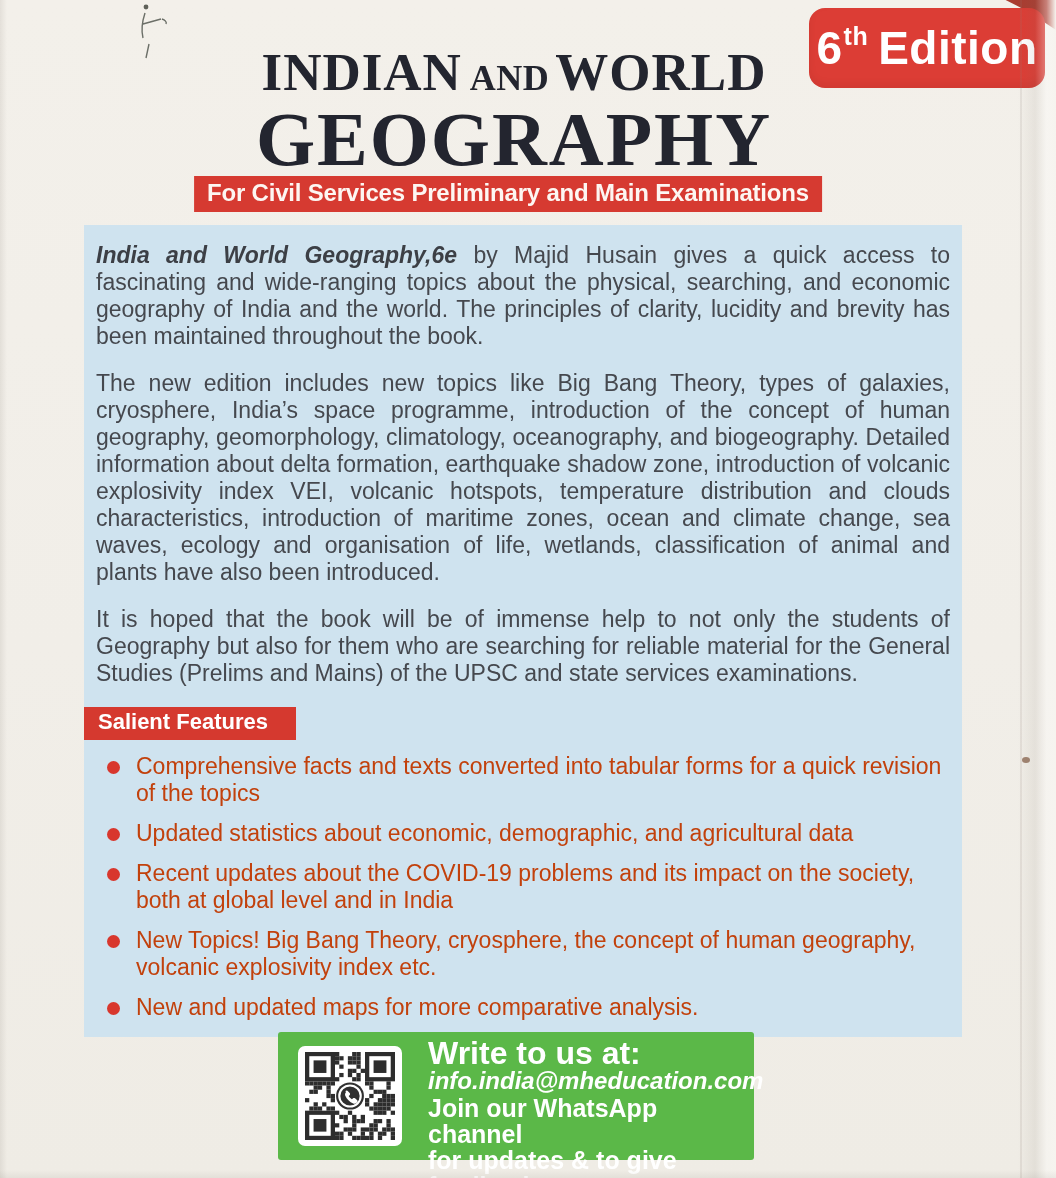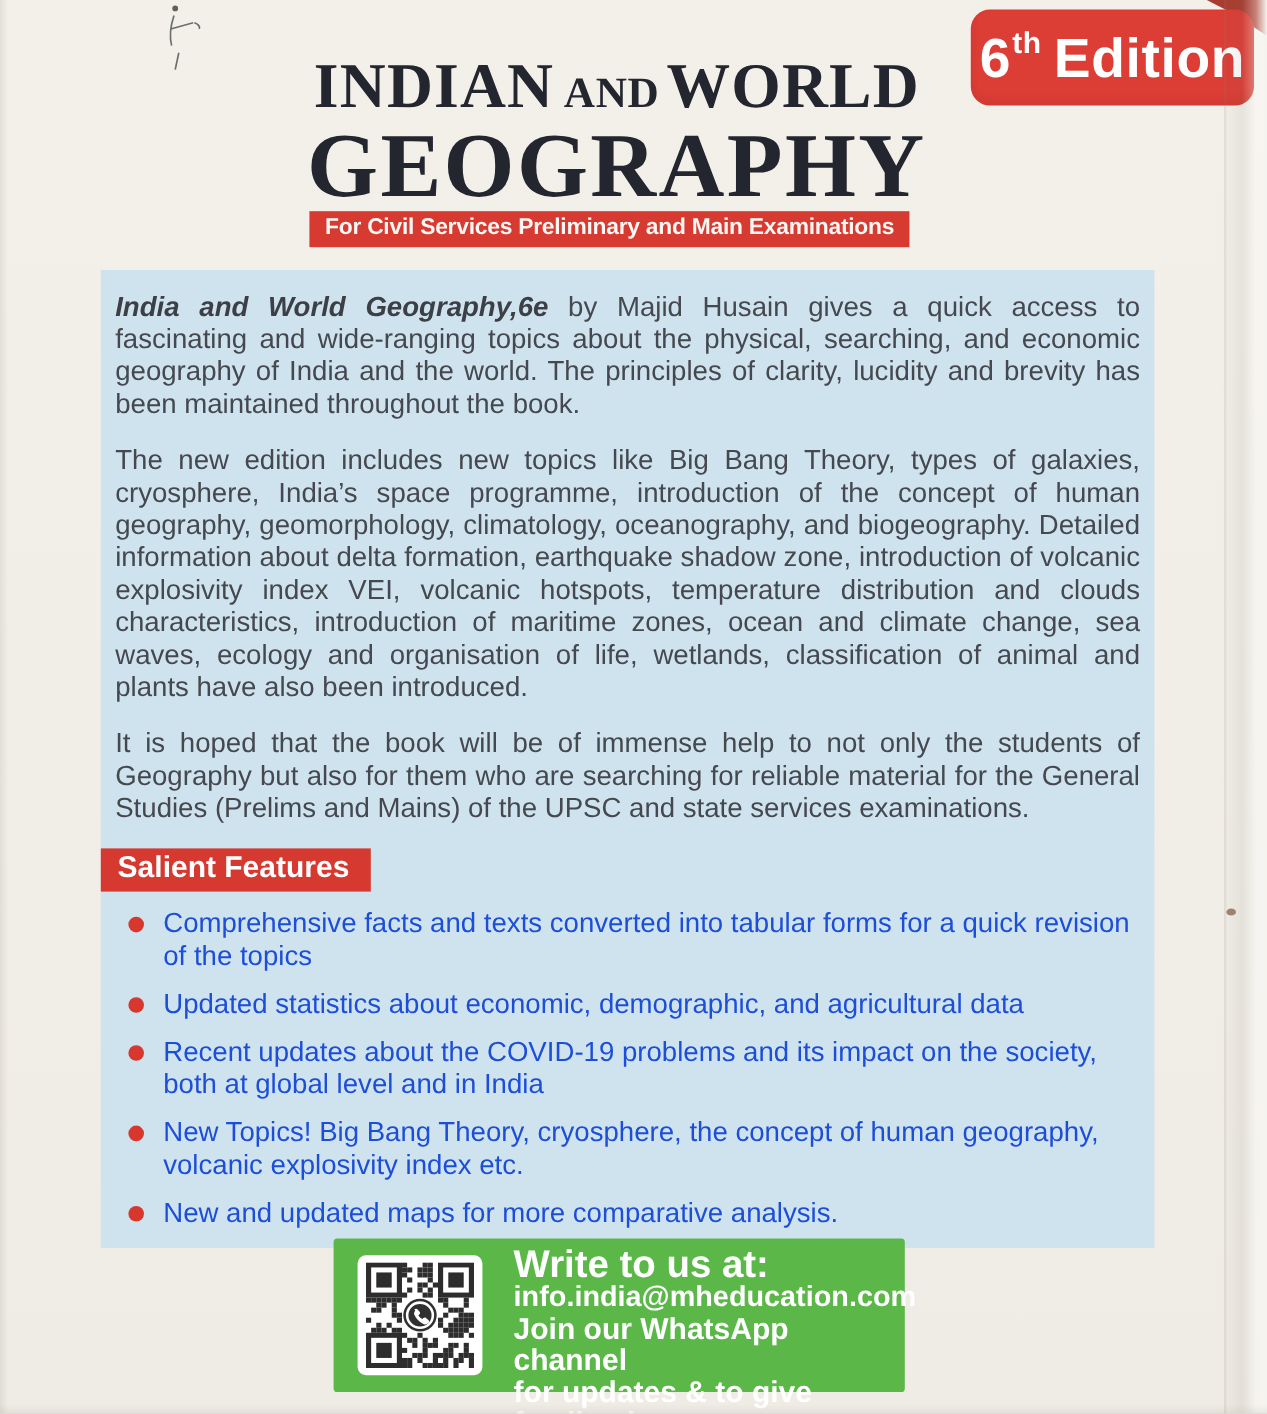--- a/index.html
+++ b/index.html
@@ -35,63 +35,63 @@
   .title{
     position:absolute;left:0;right:0;top:44px;text-align:center;
     transform:translateX(-14px);
     font-family:"Liberation Serif", serif;font-weight:bold;color:#23252f;
   }
   .title .line1{font-size:53px;line-height:56px;letter-spacing:1px;}
   .title .line1 .and{font-size:36px;letter-spacing:.5px;margin:0 6px 0 8px;}
   .title .line2{font-size:76px;line-height:66px;letter-spacing:2px;}
   .subtitle-bar{
     position:absolute;top:176px;left:50%;transform:translateX(calc(-50% - 20px));
-    background:#d63a31;color:#fdf6f2;font-weight:bold;font-size:19px;
+    background:#d63a31;color:#fdf6f2;font-weight:bold;font-size:24px;
     padding:3px 13px 5px;white-space:nowrap;letter-spacing:-.2px;
   }
   
   .panel{
     position:absolute;left:84px;top:225px;width:854px;
     background:#cfe3ef;padding:17px 12px 16px;
   }
   .panel p{
     margin:0 0 20px;color:#45484e;font-size:23px;line-height:27px;
     text-align:justify;
   }
   .panel p:last-of-type{}
   .lead{font-weight:bold;font-style:italic;color:#3c3f45;}
   .salient-heading{
     display:inline-block;margin-left:-12px;background:#d5392f;color:#fff;
-    font-weight:bold;font-size:25px;padding:2px 18px 5px 14px;
+    font-weight:bold;font-size:22px;padding:2px 28px 5px 14px;
   }
   ul.features{list-style:none;margin:8px 0 0;padding:0;}
   ul.features li{
     position:relative;padding-left:40px;margin-top:13px;
-    color:#1d4ed8;font-size:23px;line-height:27px;text-align:left;
+    color:#c2410c;font-size:23px;line-height:27px;text-align:left;
   }
   ul.features .dot{
     position:absolute;left:11px;top:8px;width:13px;height:13px;border-radius:50%;
     background:#d8372d;
   }
   
   .footer-card{
     position:absolute;left:278px;top:1032px;width:476px;height:128px;
     background:#5bb848;border-radius:3px;
   }
   .qr-tile{
     position:absolute;left:20px;top:14px;width:104px;height:100px;
     background:#fff;border-radius:7px;display:flex;align-items:center;justify-content:center;
   }
   .qr-tile svg{display:block;}
   .footer-text{
     position:absolute;left:150px;top:7px;right:10px;color:#fff;
     display:flex;flex-direction:column;
   }
   .footer-text .l1{font-size:32px;font-weight:bold;line-height:28px;}
-  .footer-text .l2{font-size:24px;font-weight:bold;line-height:28px;}
+  .footer-text .l2{font-size:24px;font-weight:bold;font-style:italic;line-height:28px;}
   .footer-text .l3,.footer-text .l4,.footer-text .l5{font-size:25px;font-weight:bold;line-height:26px;}
 </style>
 </head>
 <body>
 
 <div class="page">
 
   <svg class="scribble" width="60" height="64" viewBox="0 0 60 64">
     <circle cx="18" cy="7" r="2.4" fill="#44483f" opacity=".85"></circle>
     <path d="M17 13 C14 22 13 30 15 38 M15 24 L33 19 M34 19 c3 1 5 3 4 5 M21 44 l-3 14" fill="none" stroke="#4a4f47" stroke-width="1.4" opacity=".8"></path>

